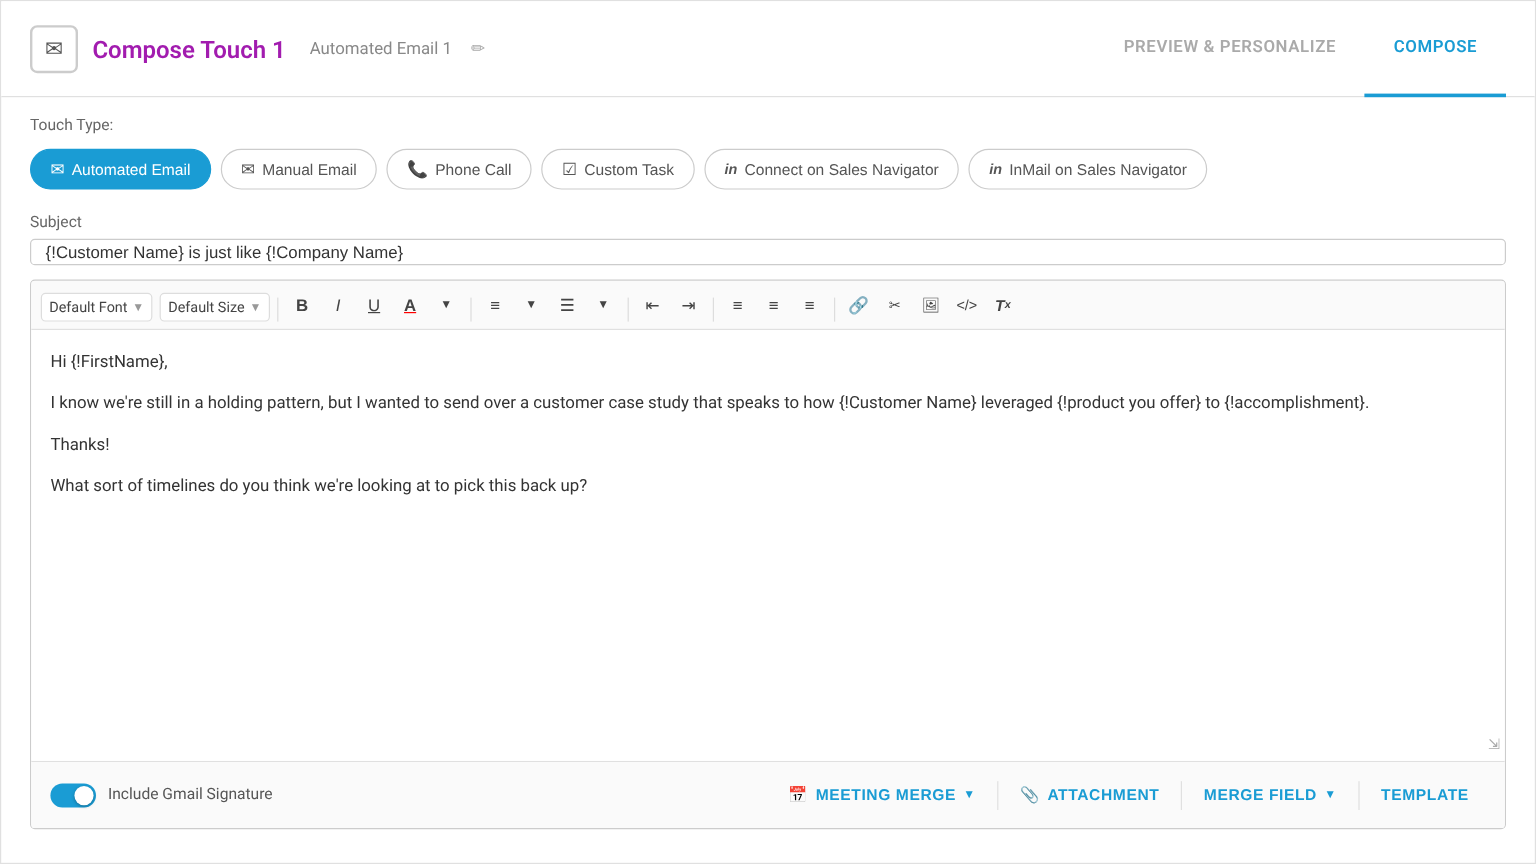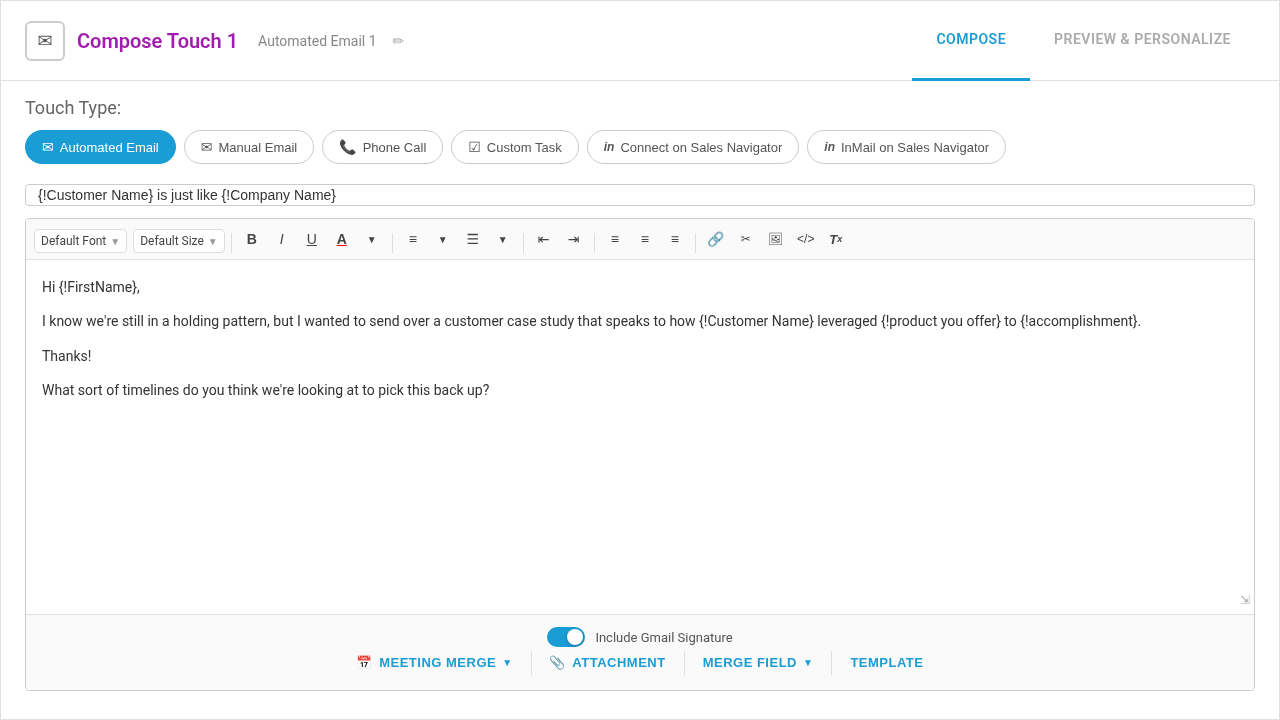--- a/index.html
+++ b/index.html
@@ -13,21 +13,21 @@
     .header-icon { width: 40px; height: 40px; border: 2px solid #ccc; border-radius: 6px; display: flex; align-items: center; justify-content: center; color: #555; font-size: 18px; }
     .header-title { font-size: 20px; font-weight: 600; color: #a21caf; }
     .header-subtitle { font-size: 14px; color: #888; margin-left: 8px; }
     .edit-icon { color: #aaa; font-size: 14px; margin-left: 4px; cursor: pointer; }
     .header-nav { display: flex; gap: 0; }
     .nav-tab { padding: 0 24px; height: 80px; display: flex; align-items: center; font-size: 14px; font-weight: 600; color: #aaa; cursor: pointer; border-bottom: 3px solid transparent; letter-spacing: 0.5px; }
     .nav-tab.active { color: #1a9cd4; border-bottom: 3px solid #1a9cd4; }
 
     
     .section { padding: 16px 24px; }
-    .section-label { font-size: 18px; color: #666; margin-bottom: 12px; }
+    .section-label { font-size: 13px; color: #666; margin-bottom: 12px; }
 
     
     .touch-type-row { display: flex; gap: 8px; flex-wrap: wrap; }
     .touch-btn { display: flex; align-items: center; gap: 6px; padding: 8px 16px; border: 1.5px solid #ccc; border-radius: 20px; background: #fff; font-size: 13px; color: #555; cursor: pointer; white-space: nowrap; }
     .touch-btn.active { background: #1a9cd4; color: #fff; border-color: #1a9cd4; }
     .touch-btn-icon { font-size: 14px; }
 
     
     .subject-section { padding: 4px 24px 12px; }
     .subject-label { font-size: 13px; color: #666; margin-bottom: 6px; }
@@ -45,21 +45,21 @@
     .toolbar-btn.bold { font-weight: 700; }
     .toolbar-btn.italic { font-style: italic; }
 
     
     .editor-body { flex: 1; padding: 16px; font-size: 14px; line-height: 1.6; color: #333; overflow-y: auto; background: #fff; position: relative; }
     .editor-body p { margin-bottom: 12px; }
 
     .resize-handle { position: absolute; bottom: 4px; right: 4px; color: #aaa; font-size: 12px; }
 
     
-    .editor-footer { display: flex; align-items: center; justify-content: space-between; padding: 12px 16px; border-top: 1px solid #e0e0e0; background: #fafafa; flex-direction: column; }
+    .editor-footer { display: flex; align-items: center; justify-content: space-between; padding: 12px 16px; border-top: 1px solid #e0e0e0; background: #fafafa; }
     .footer-left { display: flex; align-items: center; gap: 10px; }
     .toggle { width: 38px; height: 20px; background: #1a9cd4; border-radius: 10px; position: relative; cursor: pointer; }
     .toggle-knob { width: 16px; height: 16px; background: #fff; border-radius: 50%; position: absolute; top: 2px; right: 2px; box-shadow: 0 1px 3px rgba(0,0,0,0.3); }
     .footer-text { font-size: 13px; color: #555; }
     .footer-right { display: flex; align-items: center; gap: 4px; }
     .footer-btn { display: flex; align-items: center; gap: 6px; padding: 8px 14px; background: transparent; border: none; color: #1a9cd4; font-size: 13px; font-weight: 600; cursor: pointer; letter-spacing: 0.5px; }
     .footer-sep { width: 1px; height: 24px; background: #e0e0e0; }
 
     .outer-footer { padding: 12px 24px 16px; }
   </style>
@@ -71,25 +71,25 @@
   <div class="header">
     <div class="header-left">
       <div class="header-icon">
         <span>✉</span>
       </div>
       <span class="header-title">Compose Touch 1</span>
       <span class="header-subtitle">Automated Email 1</span>
       <span class="edit-icon">✏</span>
     </div>
     <div class="header-nav">
+      <div class="nav-tab">
+        <span>PREVIEW &amp; PERSONALIZE</span>
+      </div>
       <div class="nav-tab active">
         <span>COMPOSE</span>
-      </div>
-      <div class="nav-tab">
-        <span>PREVIEW &amp; PERSONALIZE</span>
       </div>
     </div>
   </div>
 
   <div class="section">
     <div class="section-label">Touch Type:</div>
     <div class="touch-type-row">
       <button class="touch-btn active">
         <span class="touch-btn-icon">✉</span>
         <span>Automated Email</span>
@@ -111,20 +111,21 @@
         <span>Connect on Sales Navigator</span>
       </button>
       <button class="touch-btn">
         <span class="touch-btn-icon" style="font-weight:700;font-size:12px;font-style:italic;">in</span>
         <span>InMail on Sales Navigator</span>
       </button>
     </div>
   </div>
 
   <div class="subject-section">
+    <div class="subject-label">Subject</div>
     <input type="text" class="subject-input" value="{!Customer Name} is just like {!Company Name}" style="">
   </div>
 
   <div class="editor-container">
 
     <div class="editor-toolbar">
       <div class="toolbar-select">
         <span>Default Font</span>
         <span class="toolbar-select-arrow">▼</span>
       </div>

